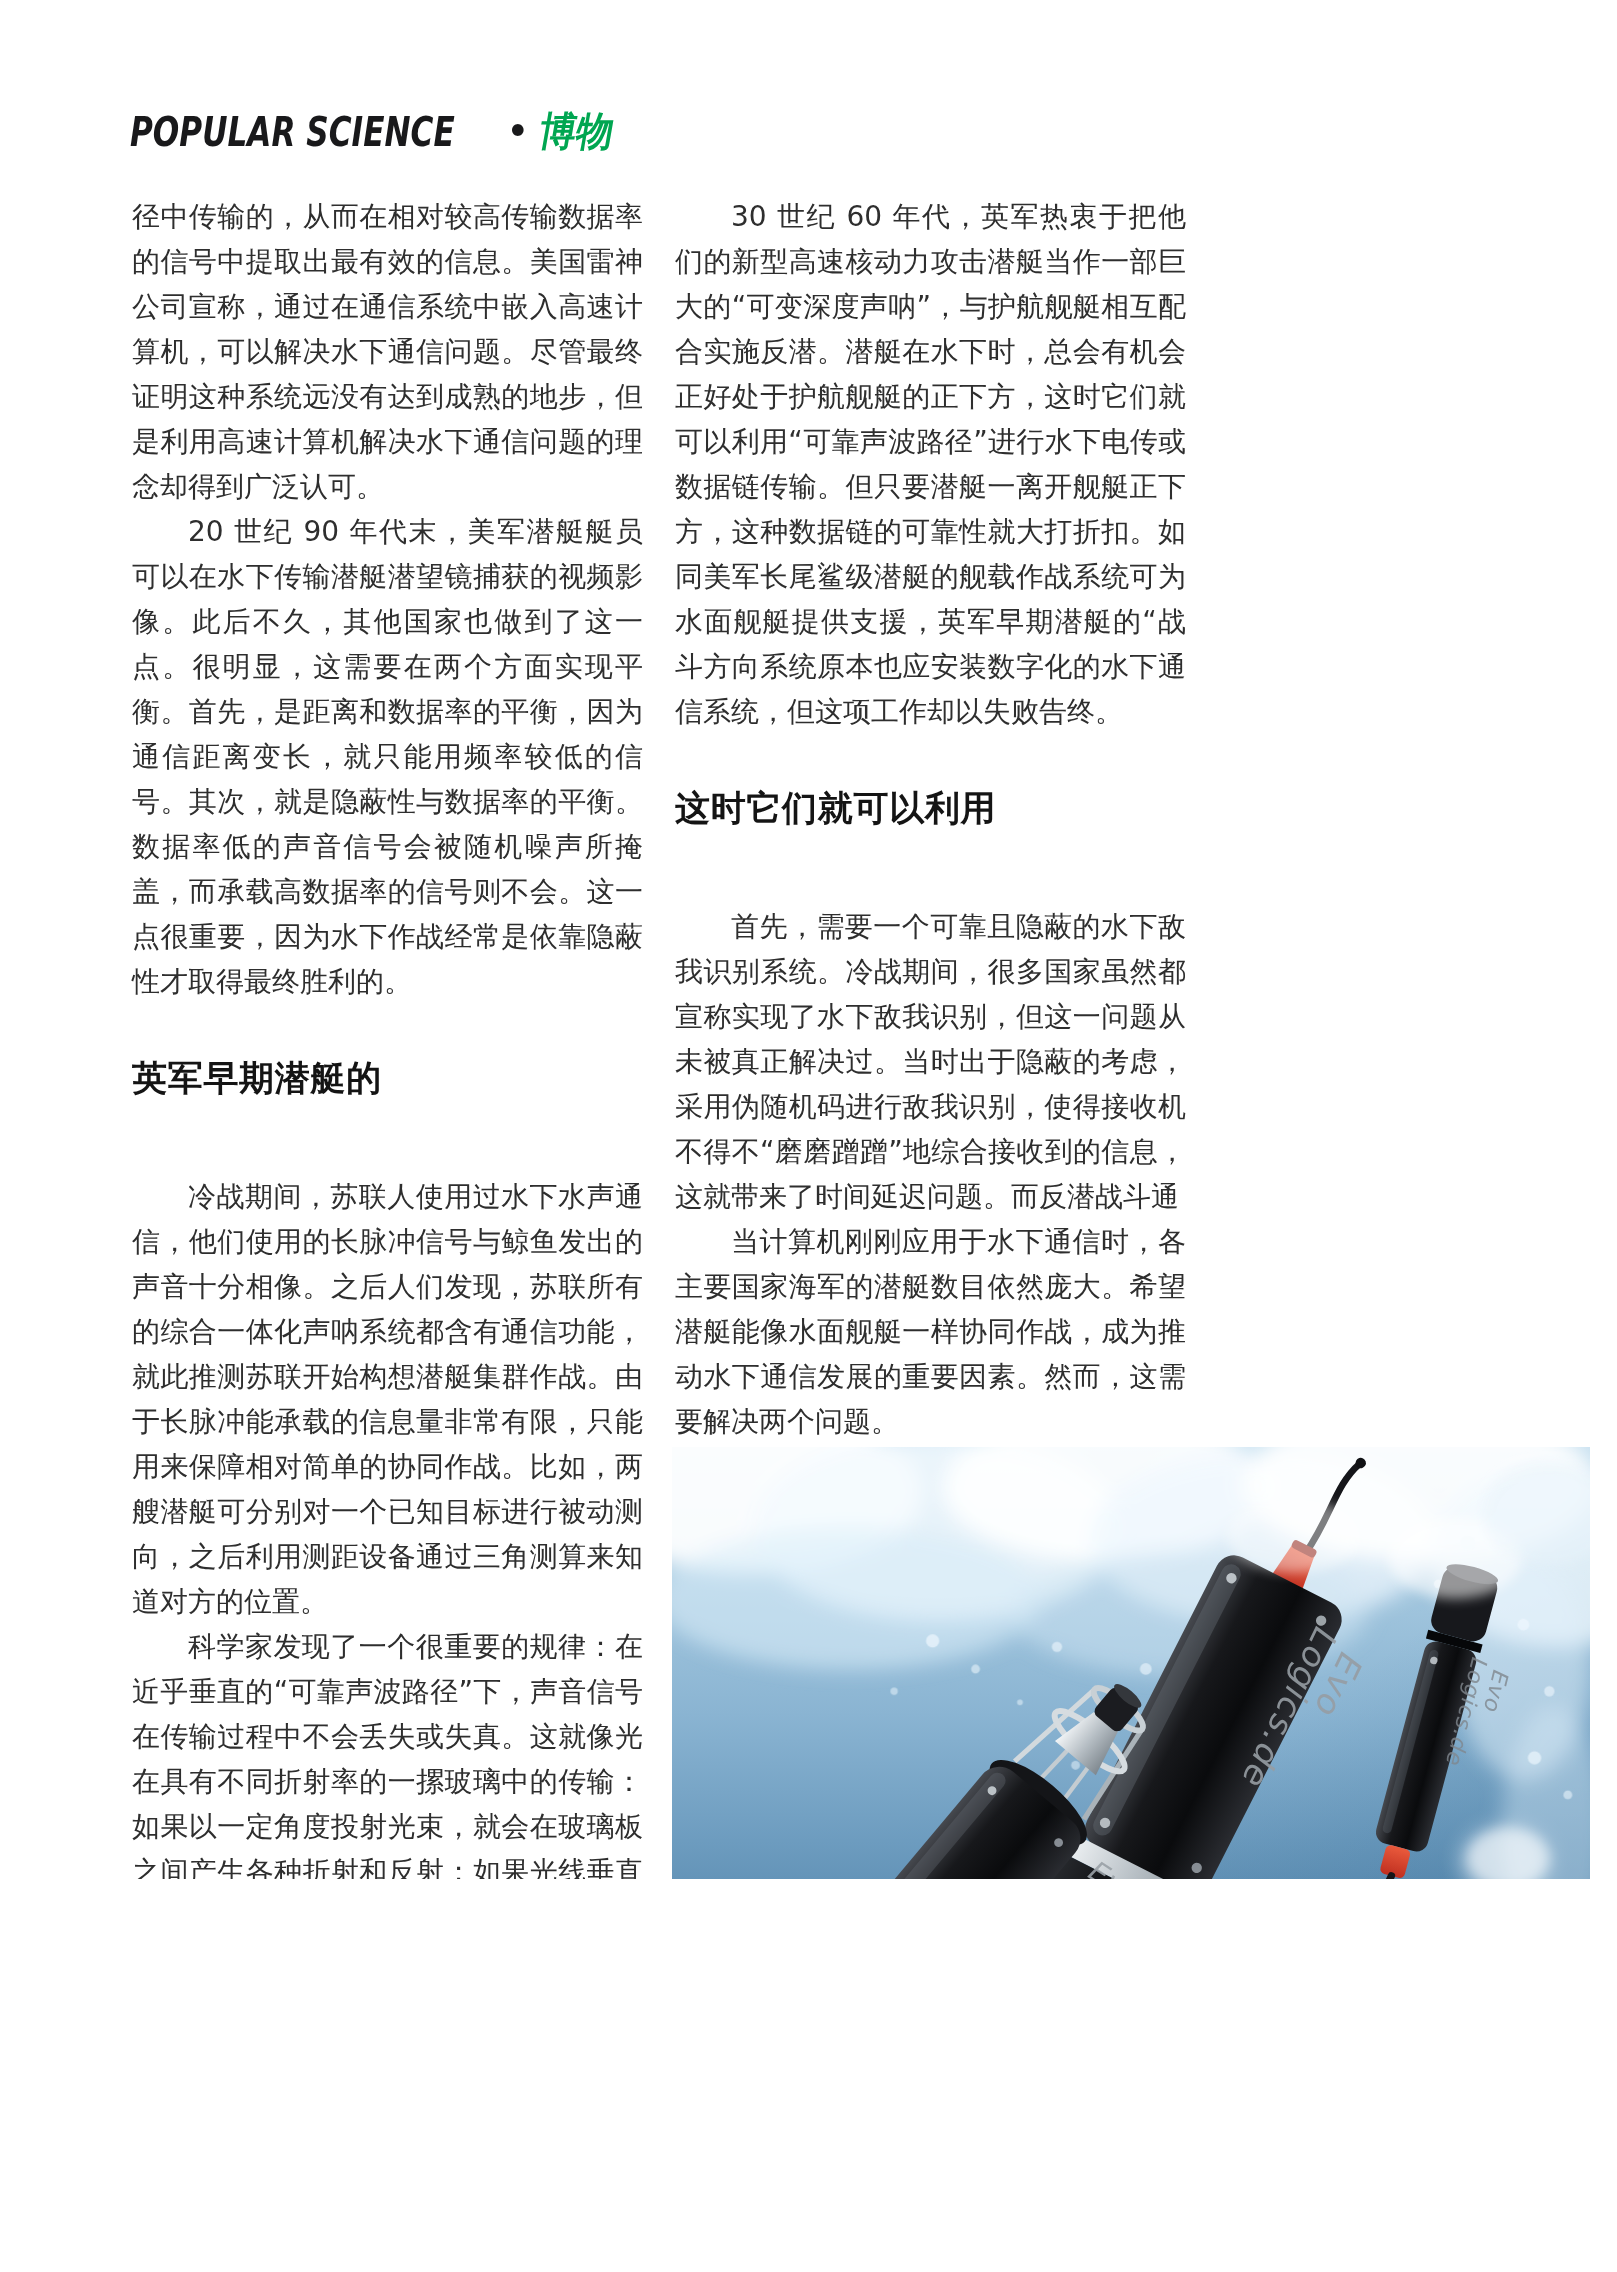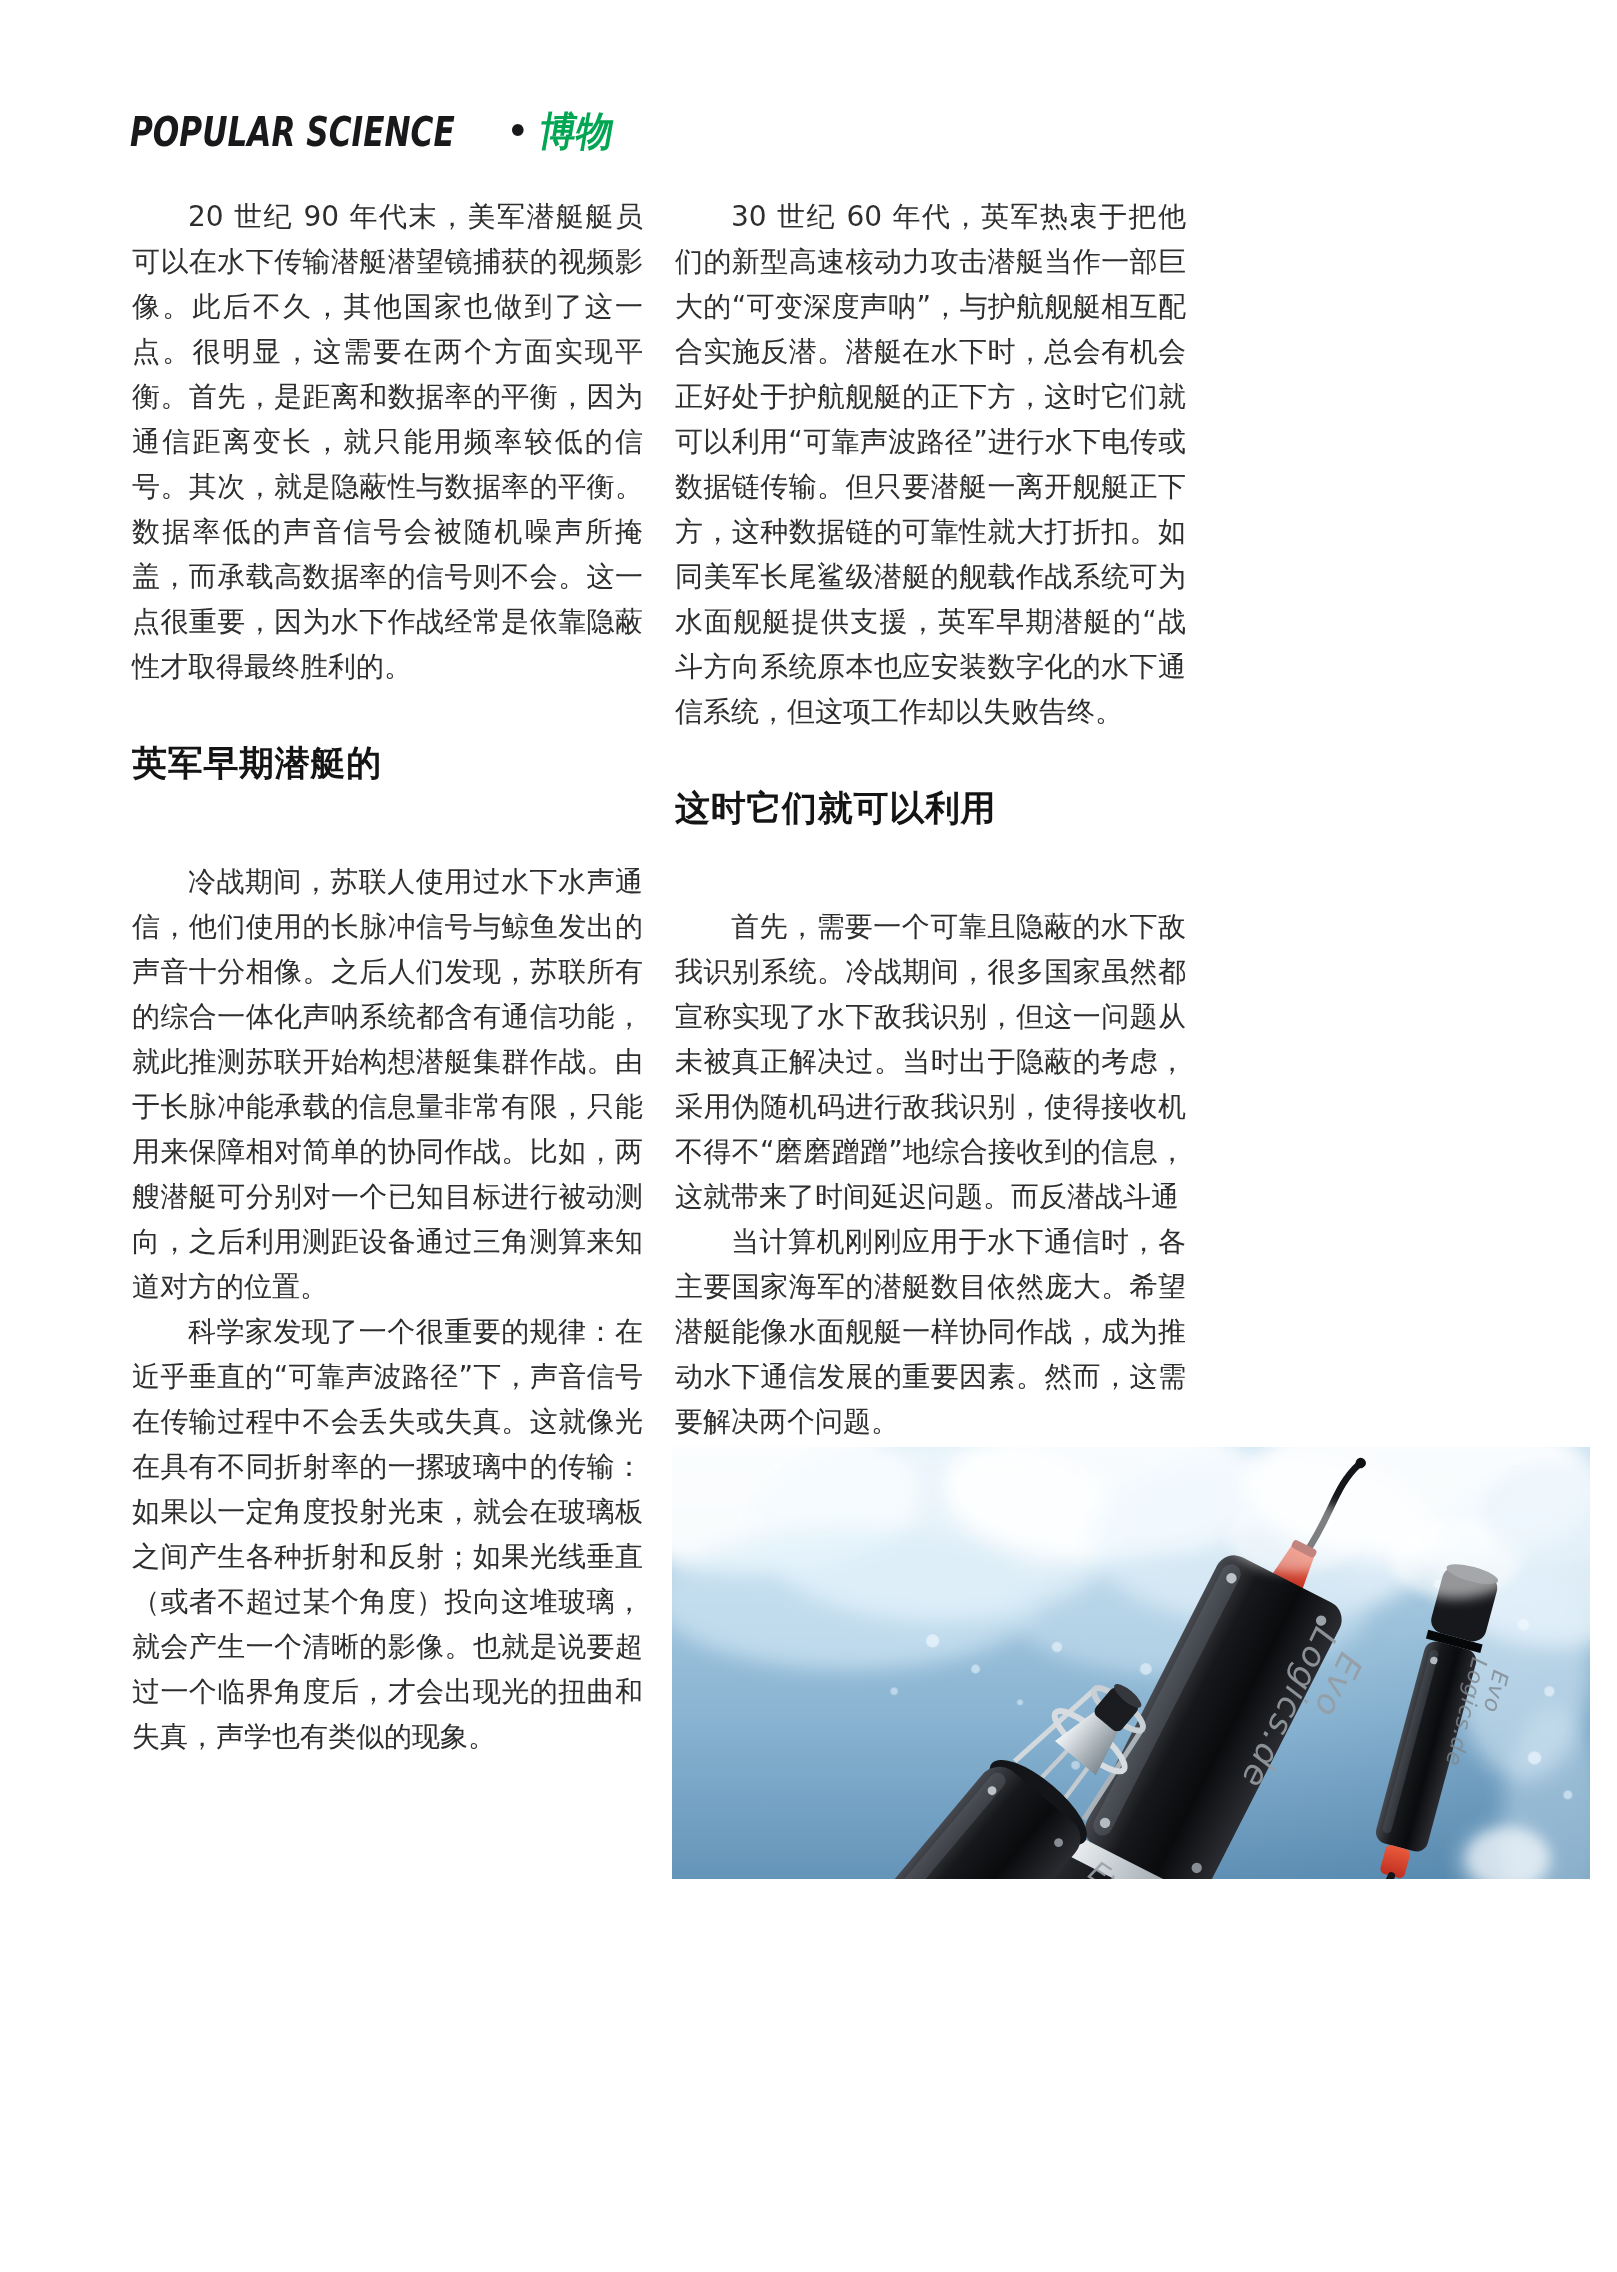--- a/index.html
+++ b/index.html
@@ -52,20 +52,21 @@
 
 <div id="page">
 
   <div id="masthead">
     <span class="mast-en">POPULAR SCIENCE</span>
     <span class="mast-dot">•</span>
     <span class="mast-cn">博物</span>
   </div>
 
   <div class="col" id="col-left">
+    <p class="no-indent">径中传输的，从而在相对较高传输数据率的信号中提取出最有效的信息。美国雷神公司宣称，通过在通信系统中嵌入高速计算机，可以解决水下通信问题。尽管最终证明这种系统远没有达到成熟的地步，但是利用高速计算机解决水下通信问题的理念却得到广泛认可。</p>
     <p>20 世纪 90 年代末，美军潜艇艇员可以在水下传输潜艇潜望镜捕获的视频影像。此后不久，其他国家也做到了这一点。很明显，这需要在两个方面实现平衡。首先，是距离和数据率的平衡，因为通信距离变长，就只能用频率较低的信号。其次，就是隐蔽性与数据率的平衡。数据率低的声音信号会被随机噪声所掩盖，而承载高数据率的信号则不会。这一点很重要，因为水下作战经常是依靠隐蔽性才取得最终胜利的。</p>
     <h2>英军早期潜艇的</h2>
     <p>冷战期间，苏联人使用过水下水声通信，他们使用的长脉冲信号与鲸鱼发出的声音十分相像。之后人们发现，苏联所有的综合一体化声呐系统都含有通信功能，就此推测苏联开始构想潜艇集群作战。由于长脉冲能承载的信息量非常有限，只能用来保障相对简单的协同作战。比如，两艘潜艇可分别对一个已知目标进行被动测向，之后利用测距设备通过三角测算来知道对方的位置。</p>
     <p>科学家发现了一个很重要的规律：在近乎垂直的“可靠声波路径”下，声音信号在传输过程中不会丢失或失真。这就像光在具有不同折射率的一摞玻璃中的传输：如果以一定角度投射光束，就会在玻璃板之间产生各种折射和反射；如果光线垂直（或者不超过某个角度）投向这堆玻璃，就会产生一个清晰的影像。也就是说要超过一个临界角度后，才会出现光的扭曲和失真，声学也有类似的现象。</p>
   </div>
 
   <div class="col" id="col-right">
     <p>30 世纪 60 年代，英军热衷于把他们的新型高速核动力攻击潜艇当作一部巨大的“可变深度声呐”，与护航舰艇相互配合实施反潜。潜艇在水下时，总会有机会正好处于护航舰艇的正下方，这时它们就可以利用“可靠声波路径”进行水下电传或数据链传输。但只要潜艇一离开舰艇正下方，这种数据链的可靠性就大打折扣。如同美军长尾鲨级潜艇的舰载作战系统可为水面舰艇提供支援，英军早期潜艇的“战斗方向系统原本也应安装数字化的水下通信系统，但这项工作却以失败告终。</p>
     <h2>这时它们就可以利用</h2>
     <p>首先，需要一个可靠且隐蔽的水下敌我识别系统。冷战期间，很多国家虽然都宣称实现了水下敌我识别，但这一问题从未被真正解决过。当时出于隐蔽的考虑，采用伪随机码进行敌我识别，使得接收机不得不“磨磨蹭蹭”地综合接收到的信息，这就带来了时间延迟问题。而反潜战斗通</p>

